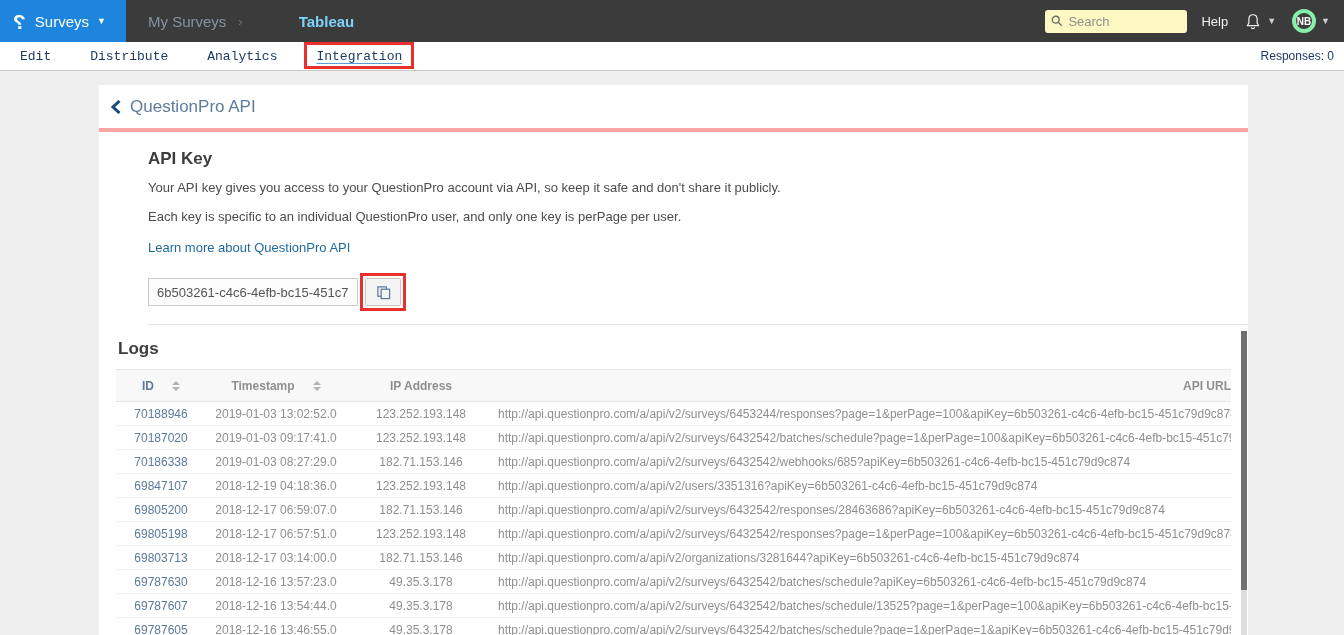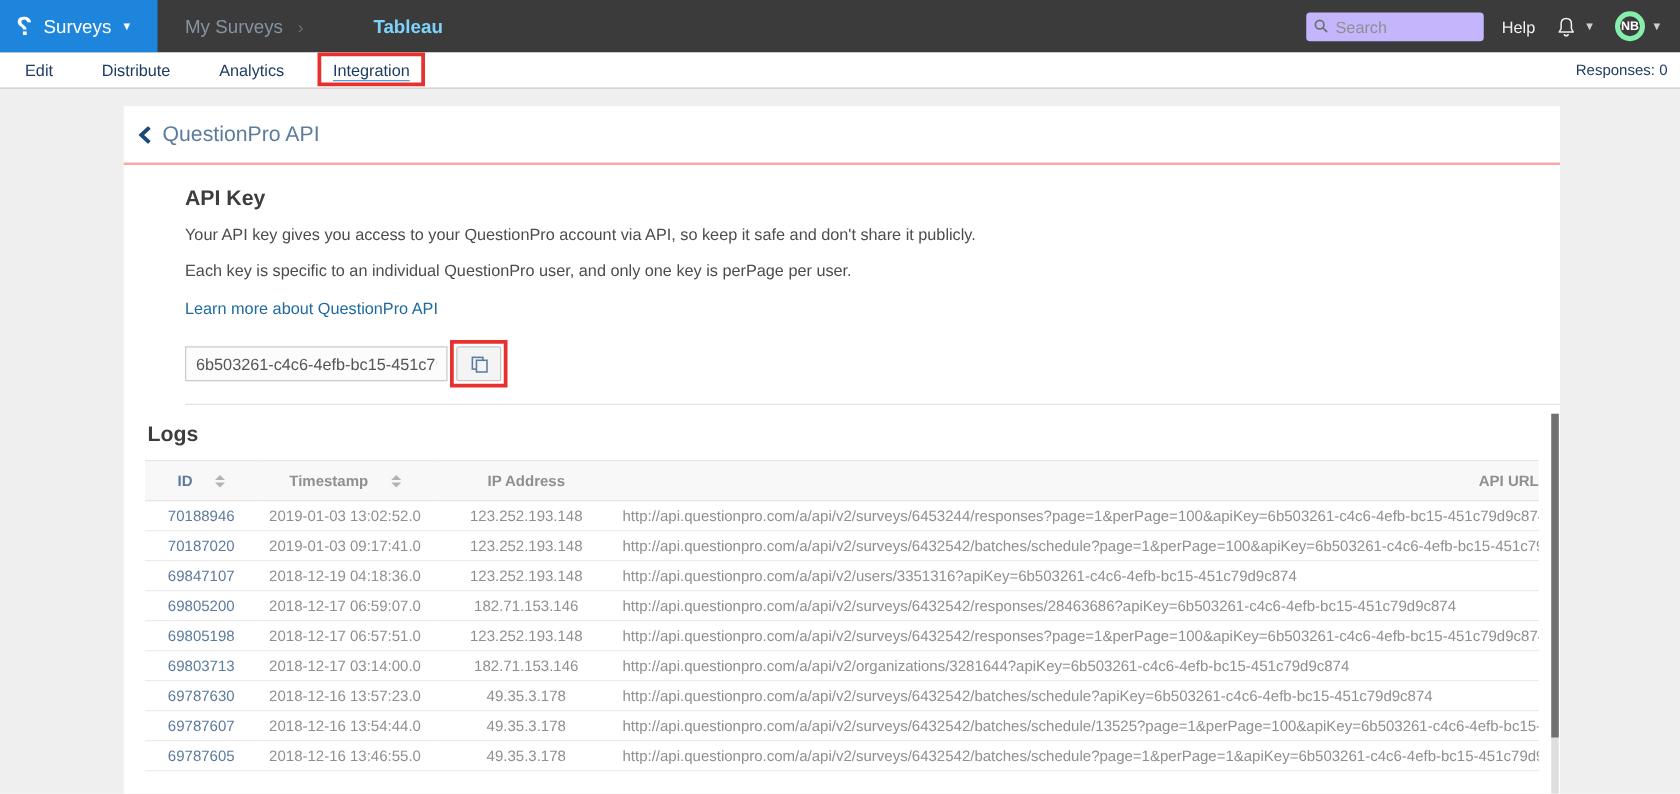--- a/index.html
+++ b/index.html
@@ -15,41 +15,41 @@
   .topbar { height:42px; background:#3b3b3b; display:flex; align-items:center; position:relative; }
   .logo-area { width:126px; height:42px; background:#1d86dc; display:flex; align-items:center; padding:0 10px 0 13px; cursor:pointer; }
   .logo-glyph { color:#fff; font-size:21px; font-weight:bold; display:inline-block; transform:scaleX(-1); margin-right:9px; line-height:1; }
   .product-label { color:#fff; font-size:15px; margin-right:8px; }
   .caret { color:#fff; font-size:9px; line-height:1; }
   .breadcrumb { display:flex; align-items:center; margin-left:22px; font-size:15px; }
   .bc-parent { color:#8593a3; cursor:pointer; }
   .bc-sep { color:#737373; margin:0 12px; font-size:13px; }
   .bc-current { color:#7dd3fc; font-weight:700;margin-left:44px; }
   .topbar-right { margin-left:auto; display:flex; align-items:center; padding-right:14px; }
-  .search-box { width:142px; height:23px; background:#c4b5fd; border-radius:3px; display:flex; align-items:center; padding:0 6px; margin-right:14px; }
+  .search-box { width:142px; height:23px; background:#fef9c3; border-radius:3px; display:flex; align-items:center; padding:0 6px; margin-right:14px; }
   .search-box svg { flex:0 0 auto; margin-right:5px; }
   .search-box input { border:none; outline:none; width:100%; font-size:13px; color:#555; font-family:"Liberation Sans",sans-serif; background:transparent; }
   .search-box input::placeholder { color:#8f8f8f; }
   .help-label { color:#f0f0f0; font-size:13px; margin-right:16px; cursor:pointer; }
   .bell-wrap { display:flex; align-items:center; margin-right:16px; cursor:pointer; }
   .bell-wrap .caret { color:#cfcfcf; margin-left:5px; }
   .avatar-wrap { display:flex; align-items:center; cursor:pointer; }
   .avatar-circle { width:24px; height:24px; border:4px solid #86efac; border-radius:50%; color:#fff; font-size:10px; font-weight:bold; display:flex; align-items:center; justify-content:center; }
   .avatar-wrap .caret { color:#cfcfcf; margin-left:5px; }
 
   
   .tabbar { height:29px; background:#fff; border-bottom:1px solid #c9c9c9; display:flex; align-items:center; padding:0 10px 0 14px; position:relative; }
-  .tab { font-size:13px; color:#1d3c63; margin-right:27px; cursor:pointer; position:relative; padding:0 6px; height:100%; display:flex; align-items:center; }
+  .tab { font-size:13px; color:#1d3c63; margin-right:27px; cursor:pointer; position:relative; padding:0 6px; height:100%; display:flex; align-items:center;font-family:Liberation Mono, monospace; }
   .tab.active .tab-label { text-decoration:underline; text-decoration-color:#53a0d8; text-underline-offset:3px; }
   .annotation-box { position:absolute; left:-6px; right:-6px; top:0; bottom:1px; border:3px solid #e8302e; pointer-events:none; }
   .responses { margin-left:auto; font-size:12px; color:#1d3c63; }
 
   
   .panel { position:absolute; left:99px; top:85px; width:1149px; height:550px; background:#fff; }
-  .page-head { height:47px; display:flex; align-items:center; padding-left:11px; border-bottom:2px solid #fca5a5; cursor:pointer; }
+  .page-head { height:47px; display:flex; align-items:center; padding-left:11px; border-bottom:4px solid #fca5a5; cursor:pointer; }
   .page-head svg { margin-right:8px; }
   .page-title { font-size:17px; color:#5d7c9b; }
 
   .api-key-section { padding:17px 0 0 49px; }
   .api-key-section h2 { font-size:17px; color:#3d3d3d; margin-bottom:11px; }
   .api-key-section p { font-size:13px; color:#4c4c4c; margin-bottom:14px; }
   .learn-link { display:inline-block; font-size:13px; color:#1e6a9e; text-decoration:none; margin-bottom:12px; cursor:pointer; }
   .key-row { display:flex; align-items:center; margin-top:6px; }
   .key-input { width:210px; height:28px; border:1px solid #cbcbcb; background:#fcfcfc; color:#555; font-size:13px; padding:0 8px; font-family:"Liberation Sans",sans-serif; outline:none; }
   .copy-annotation { border:3px solid #e8302e; padding:2px; margin-left:2px; }
@@ -191,20 +191,26 @@
     <td class="c-ip">123.252.193.148</td>
     <td class="c-url">http://api.questionpro.com/a/api/v2/surveys/6453244/responses?page=1&amp;perPage=100&amp;apiKey=6b503261-c4c6-4efb-bc15-451c79d9c874</td>
   </tr>
           <tr>
     <td class="c-id">70187020</td>
     <td class="c-ts">2019-01-03 09:17:41.0</td>
     <td class="c-ip">123.252.193.148</td>
     <td class="c-url">http://api.questionpro.com/a/api/v2/surveys/6432542/batches/schedule?page=1&amp;perPage=100&amp;apiKey=6b503261-c4c6-4efb-bc15-451c79d9c874</td>
   </tr>
           <tr>
+    <td class="c-id">70186338</td>
+    <td class="c-ts">2019-01-03 08:27:29.0</td>
+    <td class="c-ip">182.71.153.146</td>
+    <td class="c-url">http://api.questionpro.com/a/api/v2/surveys/6432542/webhooks/685?apiKey=6b503261-c4c6-4efb-bc15-451c79d9c874</td>
+  </tr>
+          <tr>
     <td class="c-id">69847107</td>
     <td class="c-ts">2018-12-19 04:18:36.0</td>
     <td class="c-ip">123.252.193.148</td>
     <td class="c-url">http://api.questionpro.com/a/api/v2/users/3351316?apiKey=6b503261-c4c6-4efb-bc15-451c79d9c874</td>
   </tr>
           <tr>
     <td class="c-id">69805200</td>
     <td class="c-ts">2018-12-17 06:59:07.0</td>
     <td class="c-ip">182.71.153.146</td>
     <td class="c-url">http://api.questionpro.com/a/api/v2/surveys/6432542/responses/28463686?apiKey=6b503261-c4c6-4efb-bc15-451c79d9c874</td>

